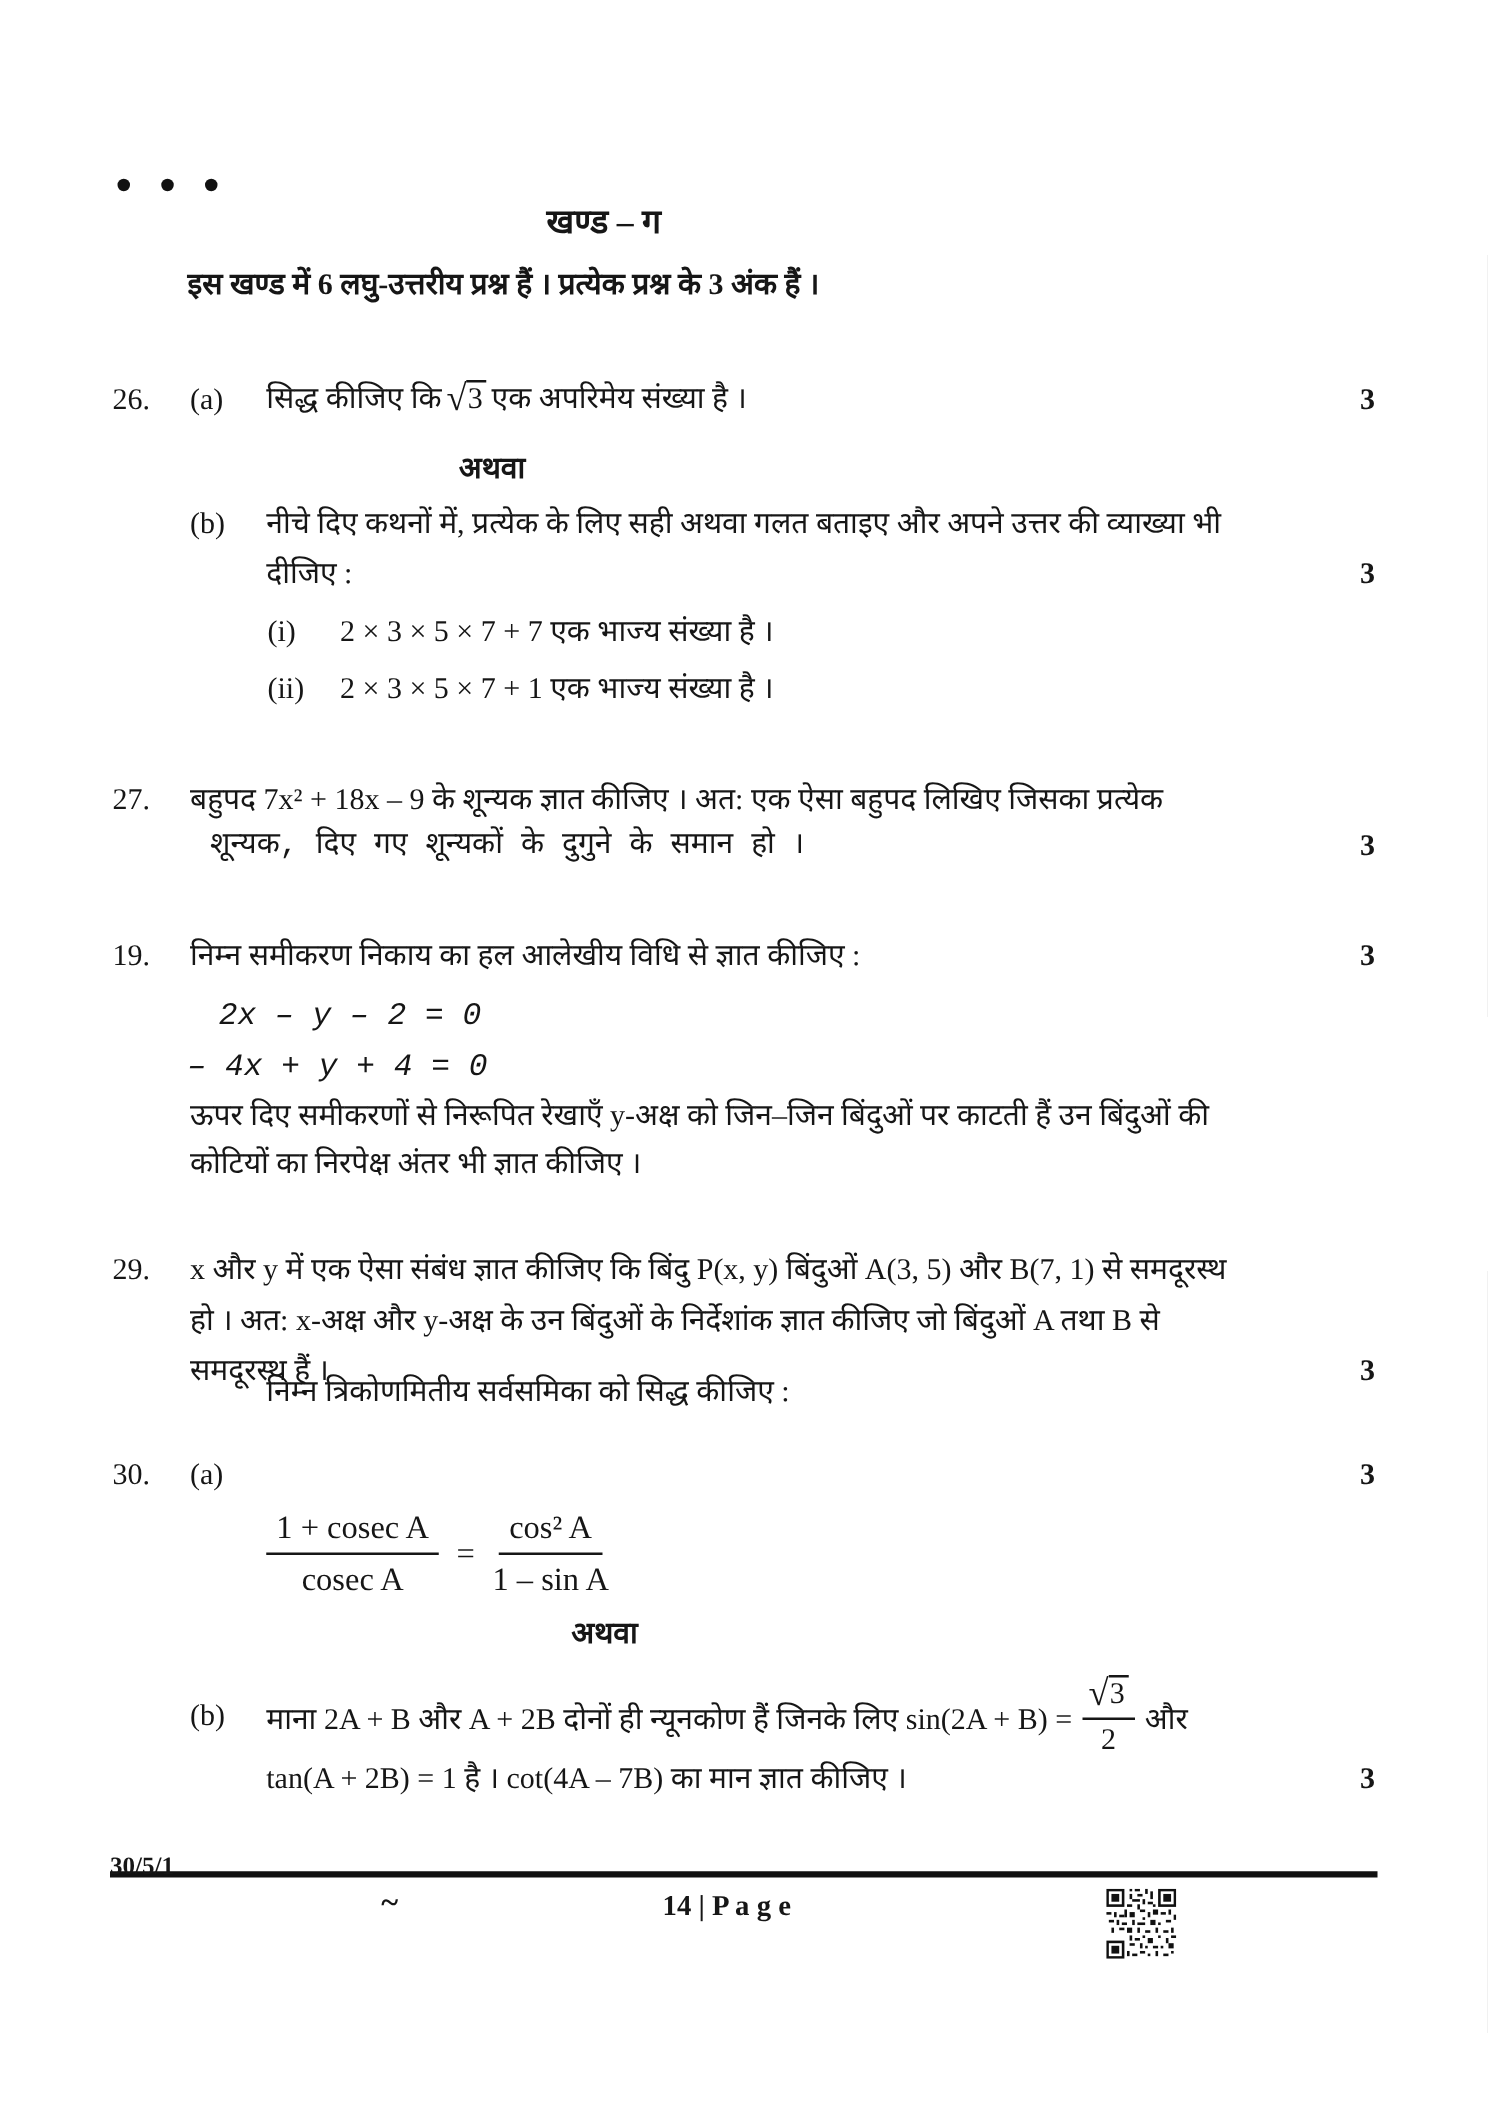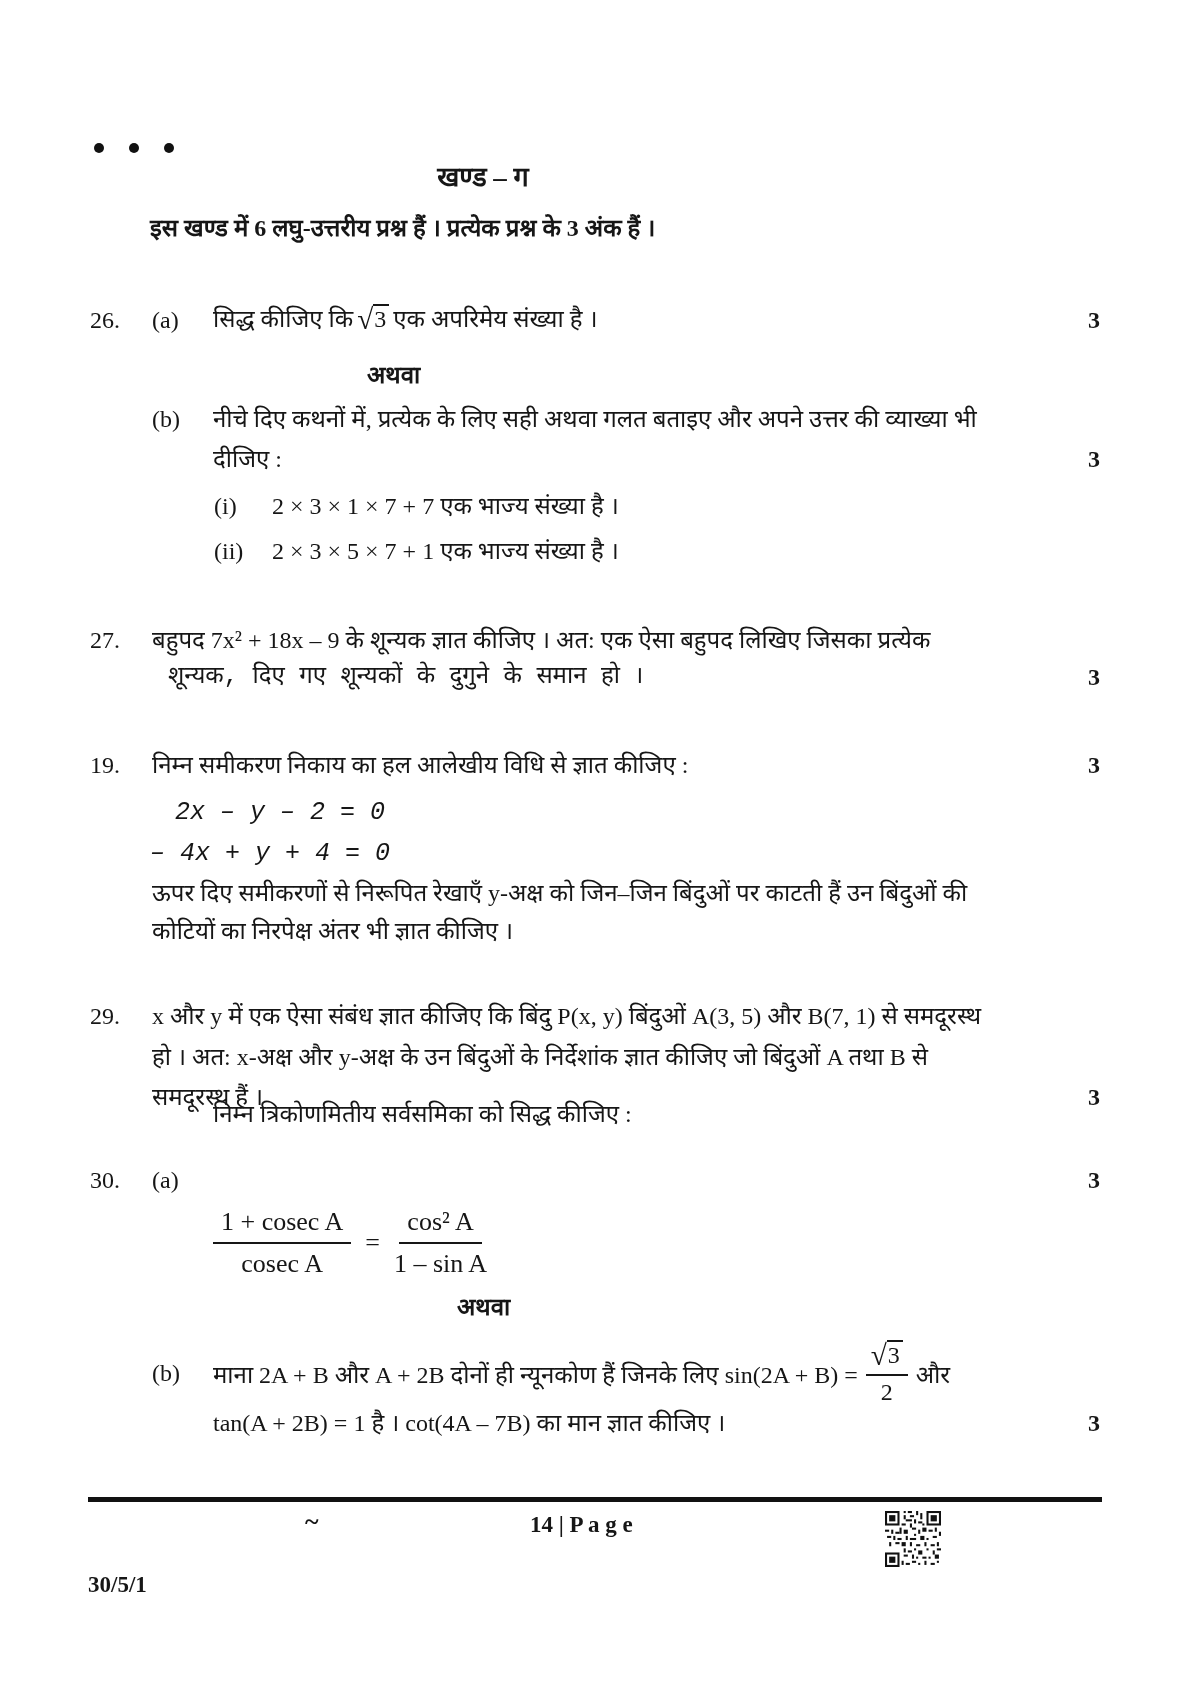--- a/index.html
+++ b/index.html
@@ -82,21 +82,21 @@
   <div class="marks" style="top:303px;">3</div>
 
   <div class="line bold" style="top:358px; left:367px;">अथवा</div>
 
   <div class="line" style="top:402px; left:152px;">(b)</div>
   <div class="line" style="top:402px; left:213px;">नीचे दिए कथनों में, प्रत्येक के लिए सही अथवा गलत बताइए और अपने उत्तर की व्याख्या भी</div>
   <div class="line" style="top:442px; left:213px;">दीजिए :</div>
   <div class="marks" style="top:442px;">3</div>
 
   <div class="line" style="top:489px; left:214px;">(i)</div>
-  <div class="line" style="top:489px; left:272px;">2 × 3 × 1 × 7 + 7 एक भाज्य संख्या है ।</div>
+  <div class="line" style="top:489px; left:272px;">2 × 3 × 5 × 7 + 7 एक भाज्य संख्या है ।</div>
   <div class="line" style="top:534px; left:214px;">(ii)</div>
   <div class="line" style="top:534px; left:272px;">2 × 3 × 5 × 7 + 1 एक भाज्य संख्या है ।</div>
 
   <div class="line" style="top:623px; left:90px;">27.</div>
   <div class="line" style="top:623px; left:152px;">बहुपद 7x² + 18x – 9 के शून्यक ज्ञात कीजिए । अत: एक ऐसा बहुपद लिखिए जिसका प्रत्येक</div>
   <div class="line" style="top:660px; left:168px;font-family:Liberation Mono, monospace;">शून्यक, दिए गए शून्यकों के दुगुने के समान हो ।</div>
   <div class="marks" style="top:660px;">3</div>
 
   <div class="line" style="top:748px; left:90px;">19.</div>
   <div class="line" style="top:748px; left:152px;">निम्न समीकरण निकाय का हल आलेखीय विधि से ज्ञात कीजिए :</div>
@@ -142,21 +142,21 @@
         </span>
       </span>
       <span class="den">2</span>
     </span>
     <span>और</span>
   </div>
   <div class="line" style="top:1406px; left:213px;">tan(A + 2B) = 1 है । cot(4A – 7B) का मान ज्ञात कीजिए ।</div>
   <div class="marks" style="top:1406px;">3</div>
 
   <div class="rule"></div>
-  <div class="line bold" style="top:1568px; left:88px; font-size:23px;">30/5/1</div>
+  <div class="line bold" style="top:1476px; left:88px; font-size:20px;">30/5/1</div>
   <div class="line bold" style="top:1505px; left:305px; font-size:26px;">~</div>
   <div class="line bold" style="top:1508px; left:530px; font-size:23px;">14 | P a g e</div>
 
   <svg class="qr" viewBox="0 0 27 27" xmlns="http://www.w3.org/2000/svg">
     <rect x="0" y="0" width="27" height="27" fill="#ffffff"></rect>
     <g fill="#111111">
 
       <rect x="0" y="0" width="7" height="7"></rect>
         <rect x="20" y="0" width="7" height="7"></rect>
         <rect x="0" y="20" width="7" height="7"></rect>

